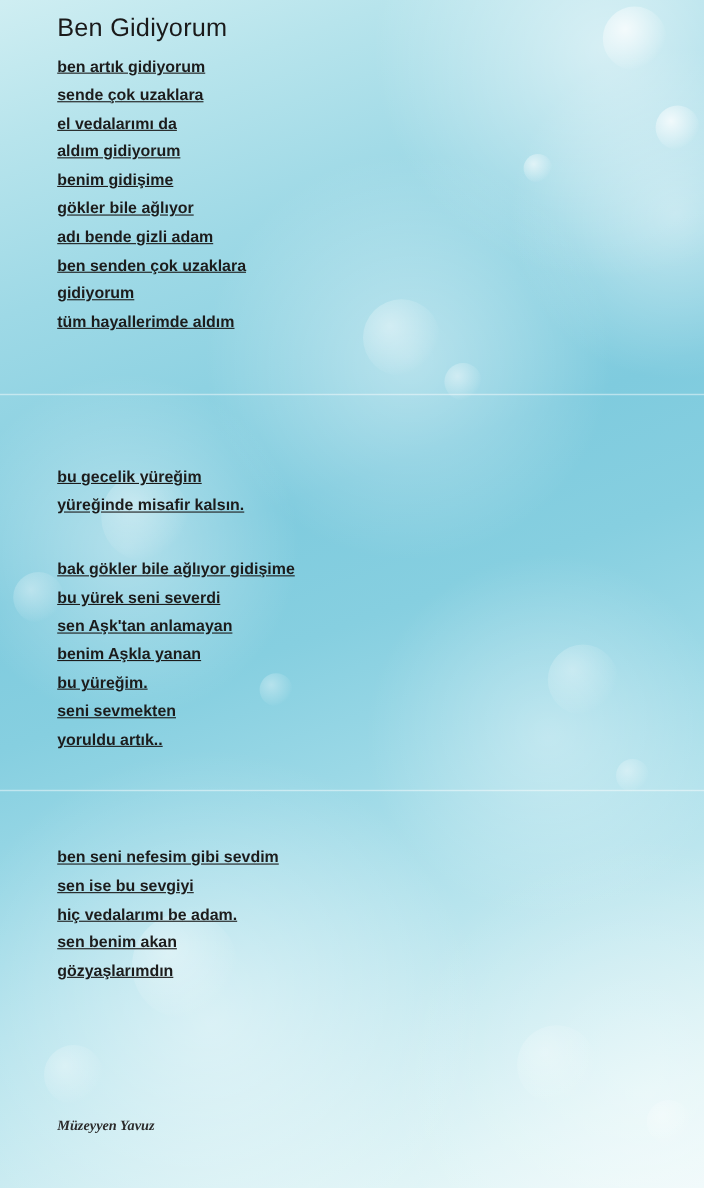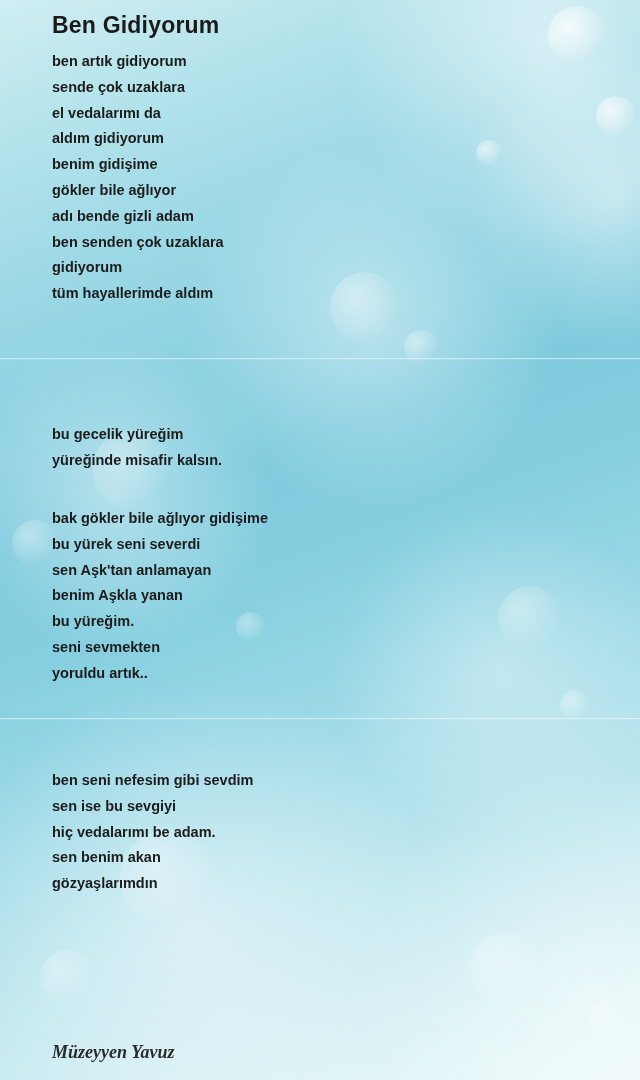--- a/index.html
+++ b/index.html
@@ -62,43 +62,44 @@
   }
   .content {
     position: relative;
     z-index: 5;
   }
   .poem-title {
     position: absolute;
     left: 52px;
     top: 12px;
     font-size: 23px;
-    font-weight: bold;
+    font-weight: normal;
     color: #1a1a1a;
     letter-spacing: 0.2px;
     text-align: center;
   }
   .stanza {
     position: absolute;
     left: 52px;
     font-size: 14.5px;
     font-weight: bold;
     color: #1c1c1c;
     line-height: 25.8px;
     white-space: pre-wrap;
+    text-decoration: underline;
   }
   .s1 { top: 49px; }
   .s2 { top: 422px; }
   .s3 { top: 506px; }
   .s4 { top: 768px; }
   .author {
     position: absolute;
     left: 52px;
-    top: 1042px;
-    font-size: 18px;
+    top: 1015px;
+    font-size: 13px;
     font-style: italic;
     font-weight: bold;
     color: #2b2b2b;
     font-family: "Liberation Serif", serif;
   }
 </style>
 </head>
 <body>
 
 <div class="page">

